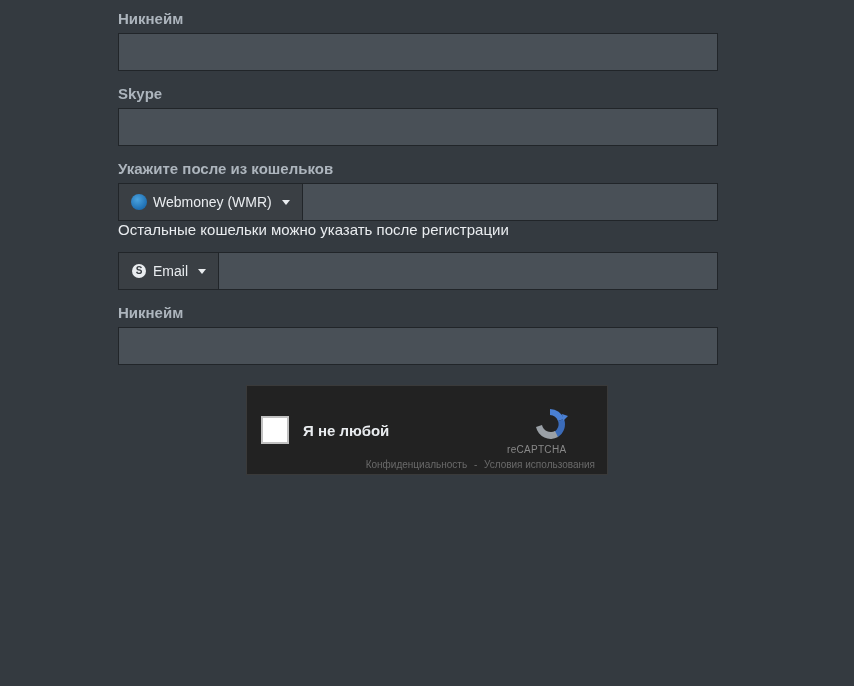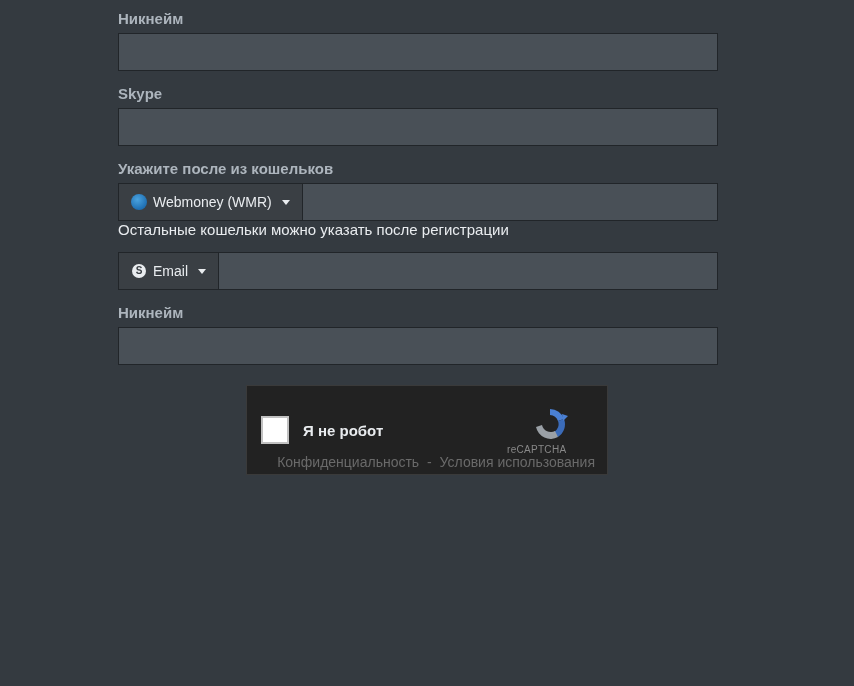--- a/index.html
+++ b/index.html
@@ -109,21 +109,21 @@
     position: relative;
   }
   .captcha-brand {
     font-size: 10px;
     color: #888;
     letter-spacing: 0.3px;
   }
   .captcha-footer {
     position: absolute;
     bottom: 4px; right: 10px;
-    font-size: 14px;
+    font-size: 10px;
     color: #6a6a6a;
   }
   .captcha-footer span { margin: 0 2px; }
 </style>
 </head>
 <body>
 
 <div class="form-wrap">
 
   <div class="field-group">
@@ -167,21 +167,21 @@
 
   <div class="field-group">
     <label class="label">Никнейм</label>
     <input type="password" class="text-input" value="" style="">
   </div>
 
 
   <div class="captcha-wrap">
     <div class="captcha">
       <div class="captcha-check"></div>
-      <div class="captcha-label">Я не робот</div>
+      <div class="captcha-label">Я не любой</div>
       <div class="captcha-right">
         <div class="captcha-logo">
           <svg viewBox="0 0 36 36">
             <path d="M18 3 a15 15 0 0 1 14 10 l-6 2 a9 9 0 0 0 -8 -6 z" fill="#4a80d4"></path>
             <path d="M32 13 a15 15 0 0 1 -6 18 l-4 -5 a9 9 0 0 0 4 -11 z" fill="#3b6bb8"></path>
             <path d="M26 31 a15 15 0 0 1 -22 -10 l6 -2 a9 9 0 0 0 13 6 z" fill="#9aa0a6"></path>
             <polygon points="30,8 36,10 31,15" fill="#4a80d4"></polygon>
           </svg>
         </div>
         <div class="captcha-brand">reCAPTCHA</div>

